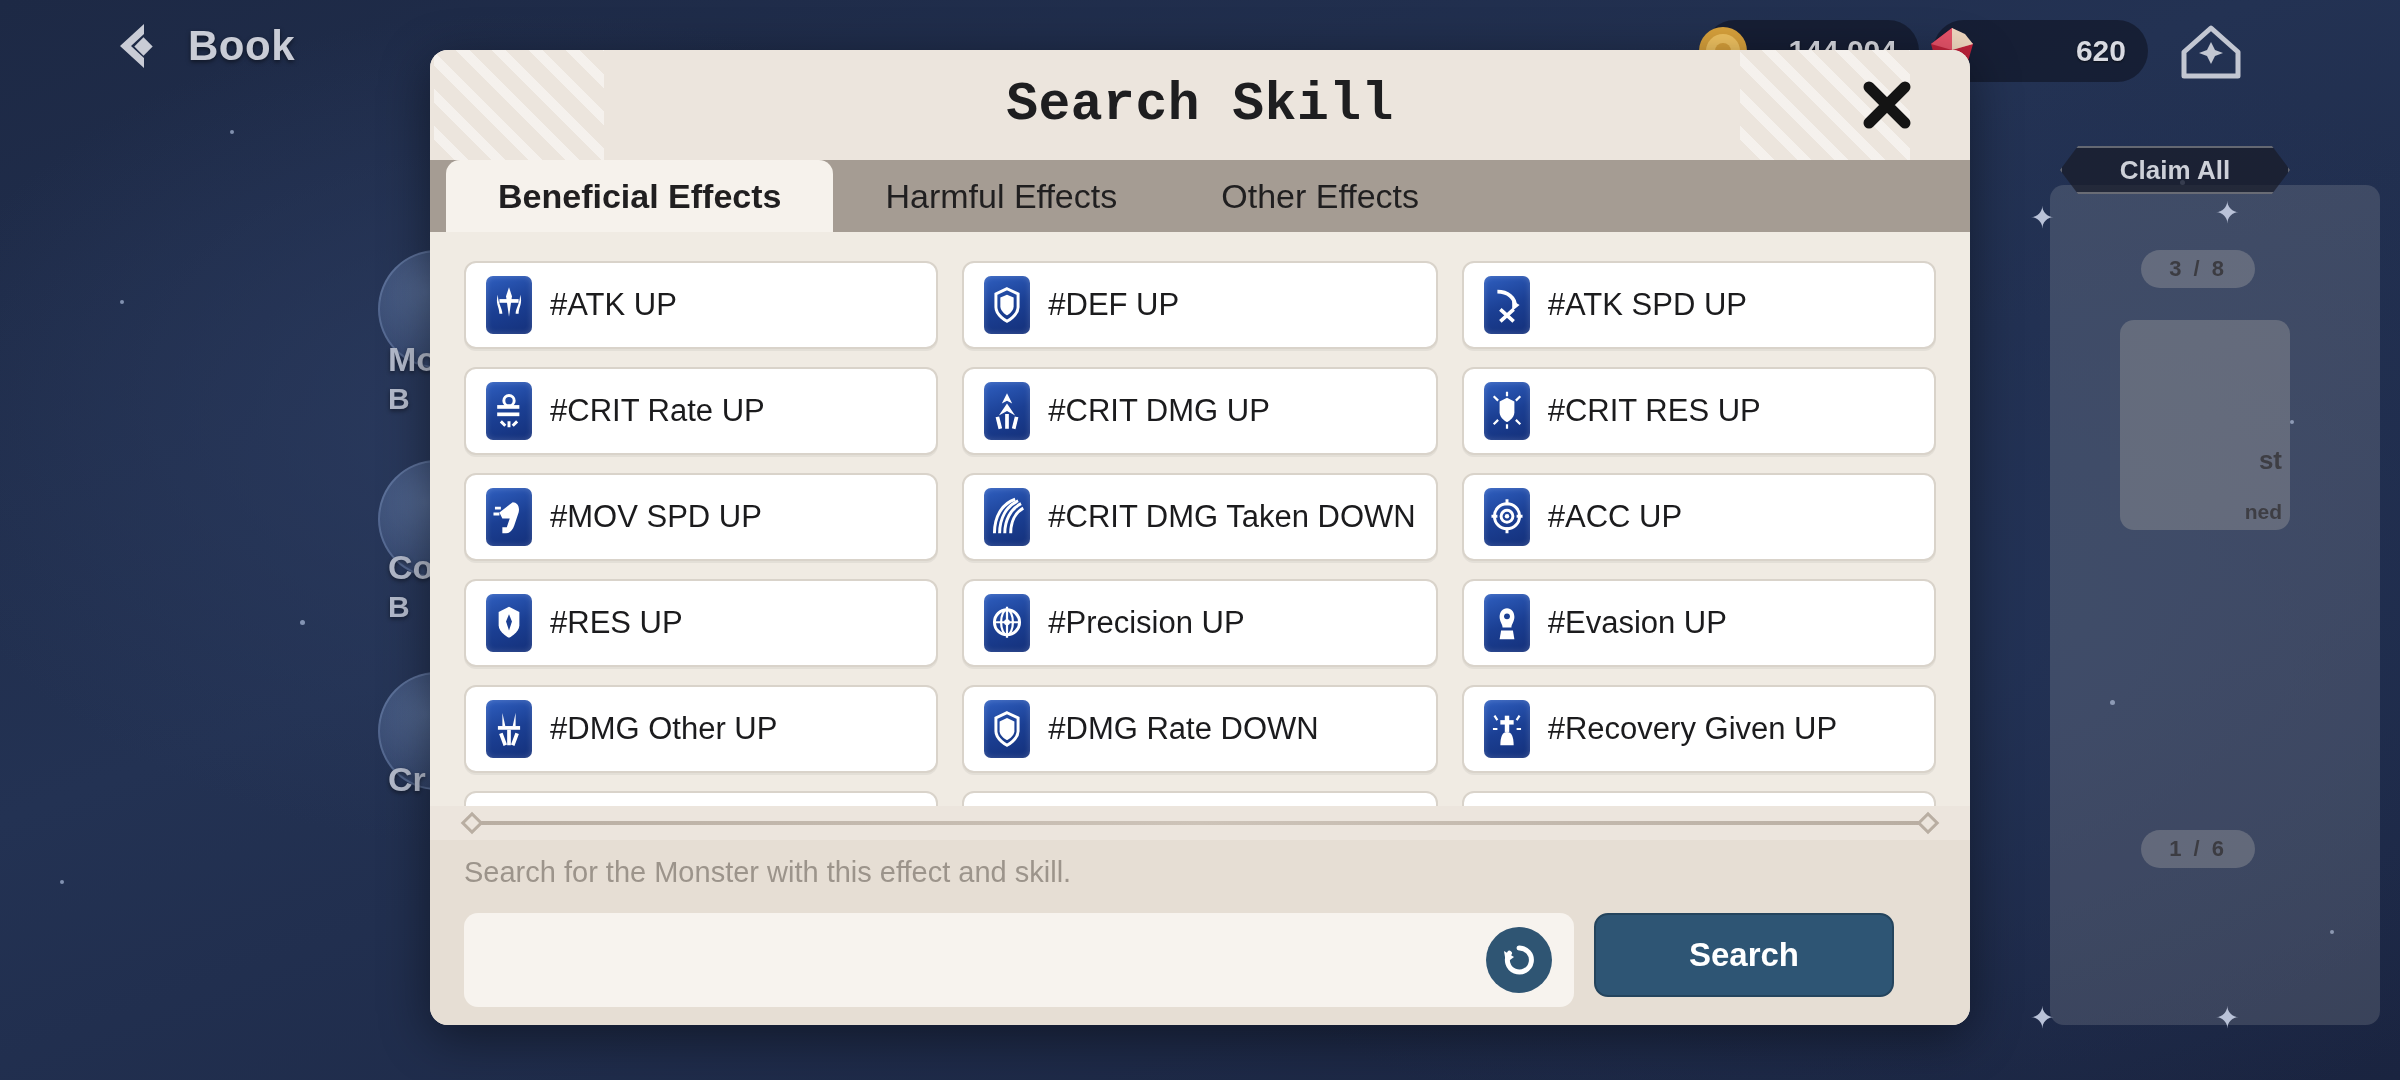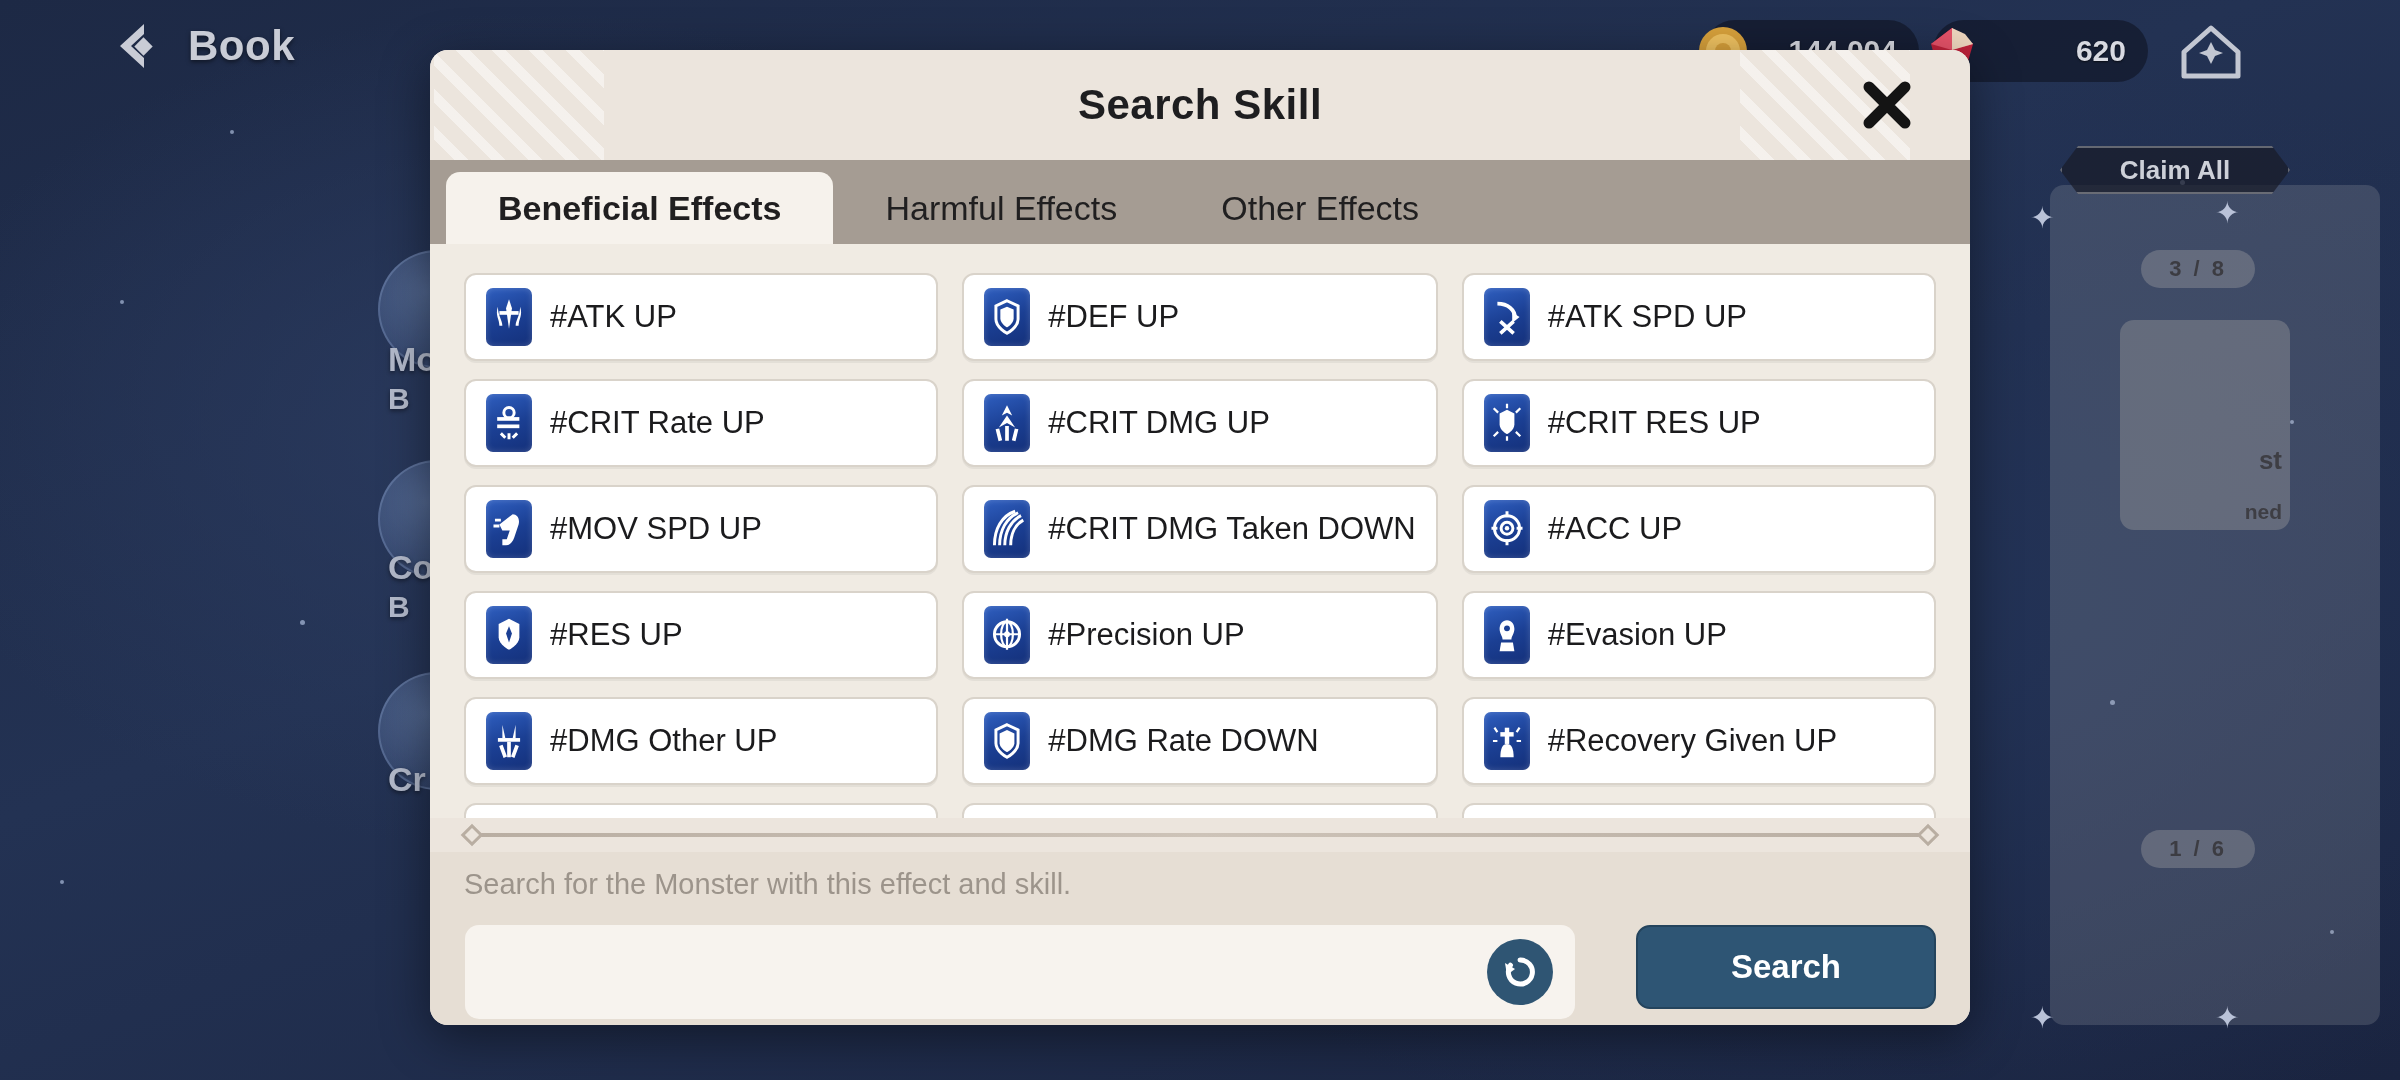--- a/index.html
+++ b/index.html
@@ -131,34 +131,34 @@
   .modal-header::before, .modal-header::after {
     content: ""; position: absolute; top: -14px;
     width: 170px; height: 140px;
     background:
       repeating-linear-gradient(45deg, rgba(255,255,255,.55) 0 10px, rgba(255,255,255,0) 10px 26px);
     opacity: .85; pointer-events: none;
   }
   .modal-header::before { left: 4px; }
   .modal-header::after  { right: 60px; }
   .modal-title {
-    font-size: 42px; font-weight: bold; color: #1e1e20;
-    letter-spacing: .5px; z-index: 2;
+    font-size: 53px; font-weight: bold; color: #1e1e20;
+    letter-spacing: .5px; z-index: 2; font-family: Liberation Mono, monospace;
   }
   .close-btn {
     position: absolute; right: 52px; top: 50%; transform: translateY(-50%);
     width: 62px; height: 62px; z-index: 3;
     display: flex; align-items: center; justify-content: center;
     cursor: pointer;
   }
 
   
   .tabbar {
     position: relative;
-    height: 84px;
+    height: 72px;
     background: #a59c93;
     display: flex; align-items: flex-end;
     padding-left: 16px;
   }
   .tab {
     height: 72px;
     padding: 0 52px;
     display: flex; align-items: center; justify-content: center;
     font-size: 34px; color: #201f20;
     cursor: pointer;
@@ -234,21 +234,21 @@
   
   .modal-footer {
     background: #e6ded4;
     padding: 16px 34px 28px 34px;
     height: 185px;
   }
   .hint-text {
     font-size: 29px; color: #9c948b;
     margin-bottom: 24px;
   }
-  .footer-row { display: flex; align-items: flex-start; gap: 61px; justify-content: flex-end; }
+  .footer-row { display: flex; align-items: flex-start; gap: 20px; }
   .search-input-wrap {
     position: relative;
     flex: 0 0 1110px;
     height: 94px;
     background: #f7f3ee;
     border-radius: 14px;
     display: flex; align-items: center;
     padding: 0 100px 0 26px;
   }
   .search-input {

